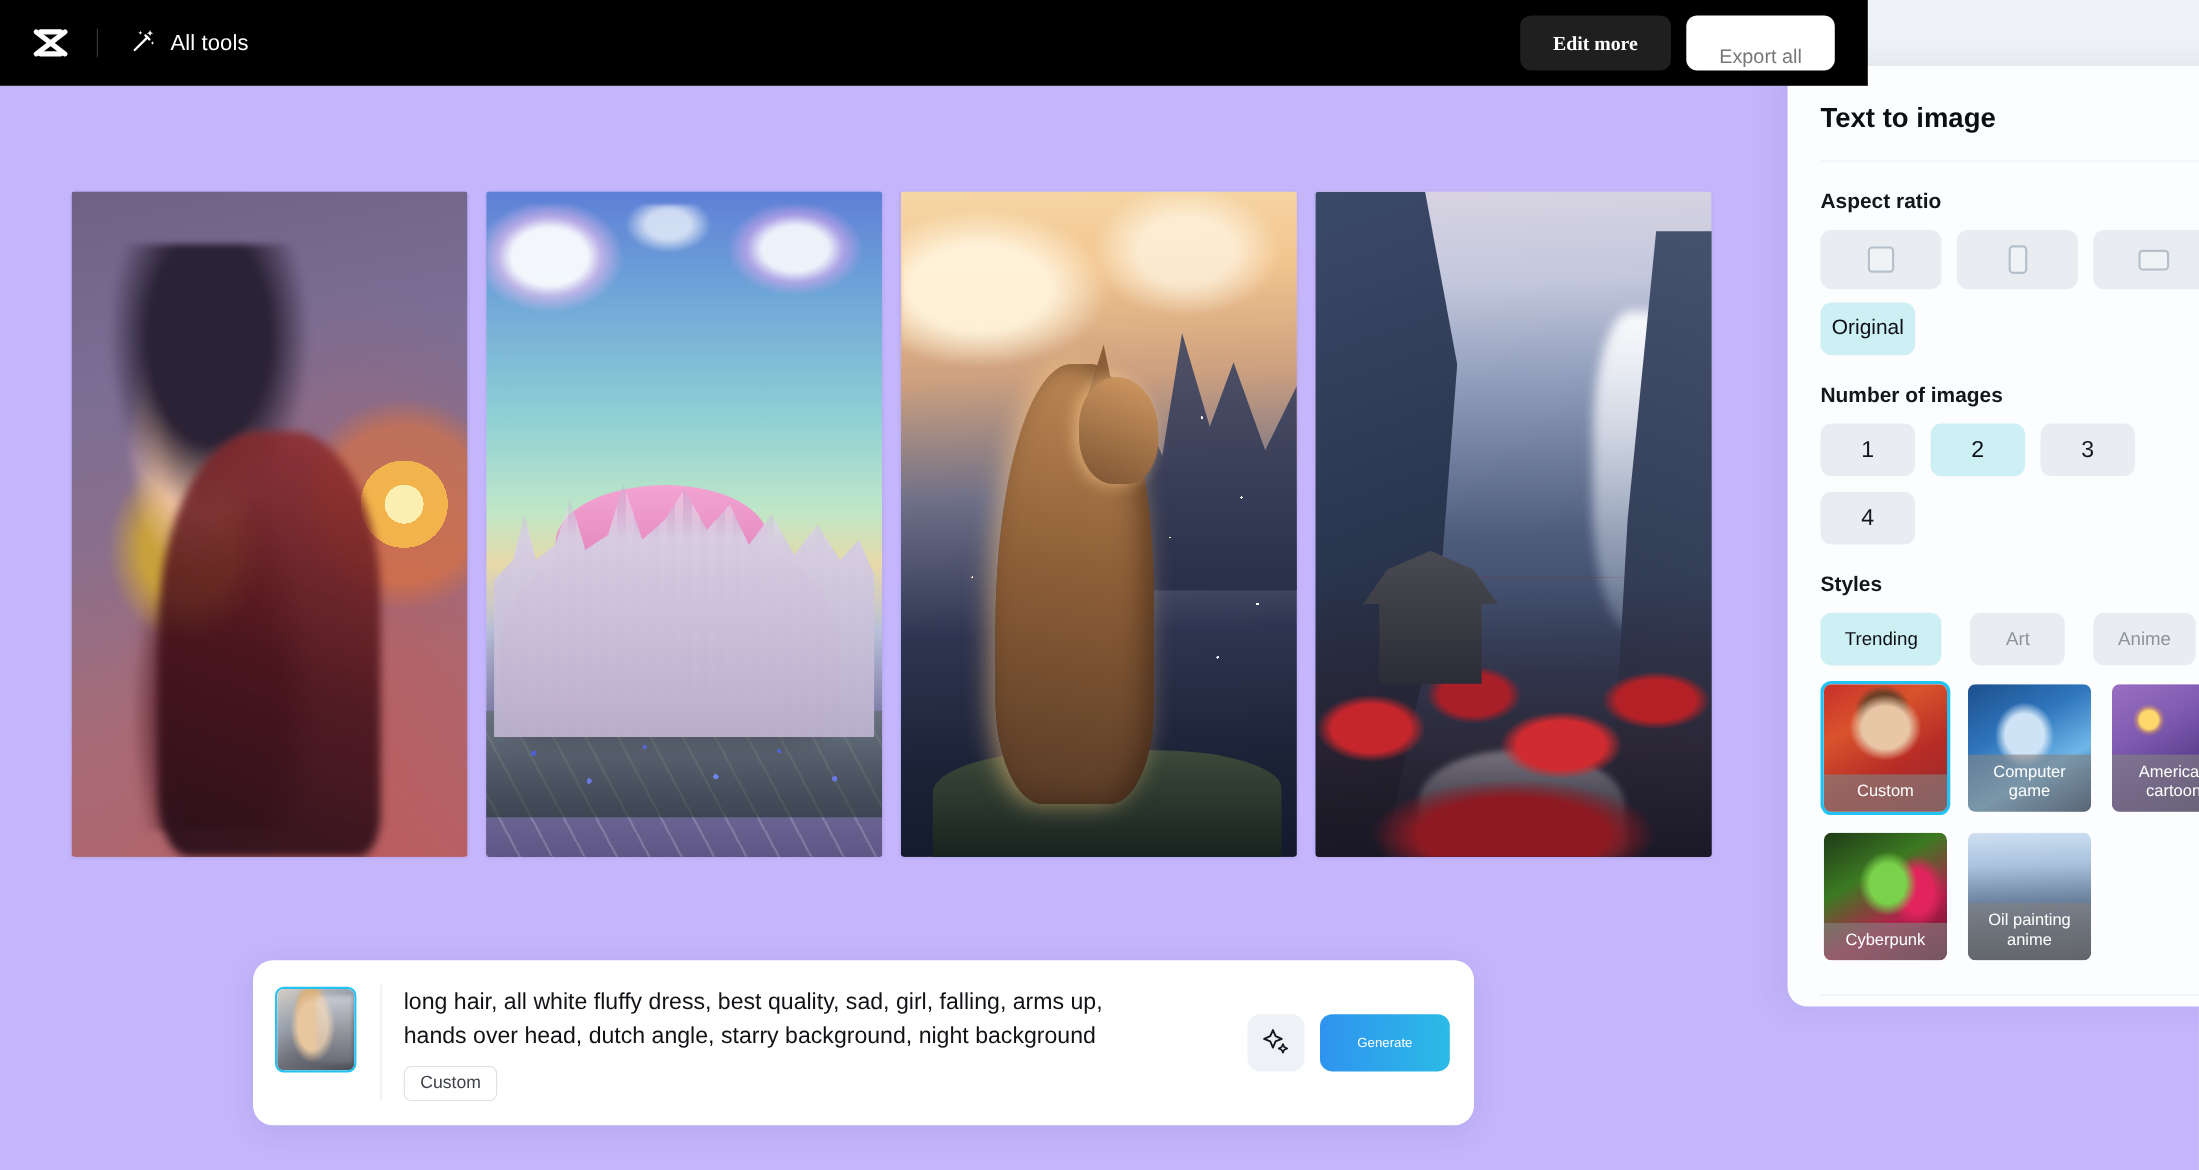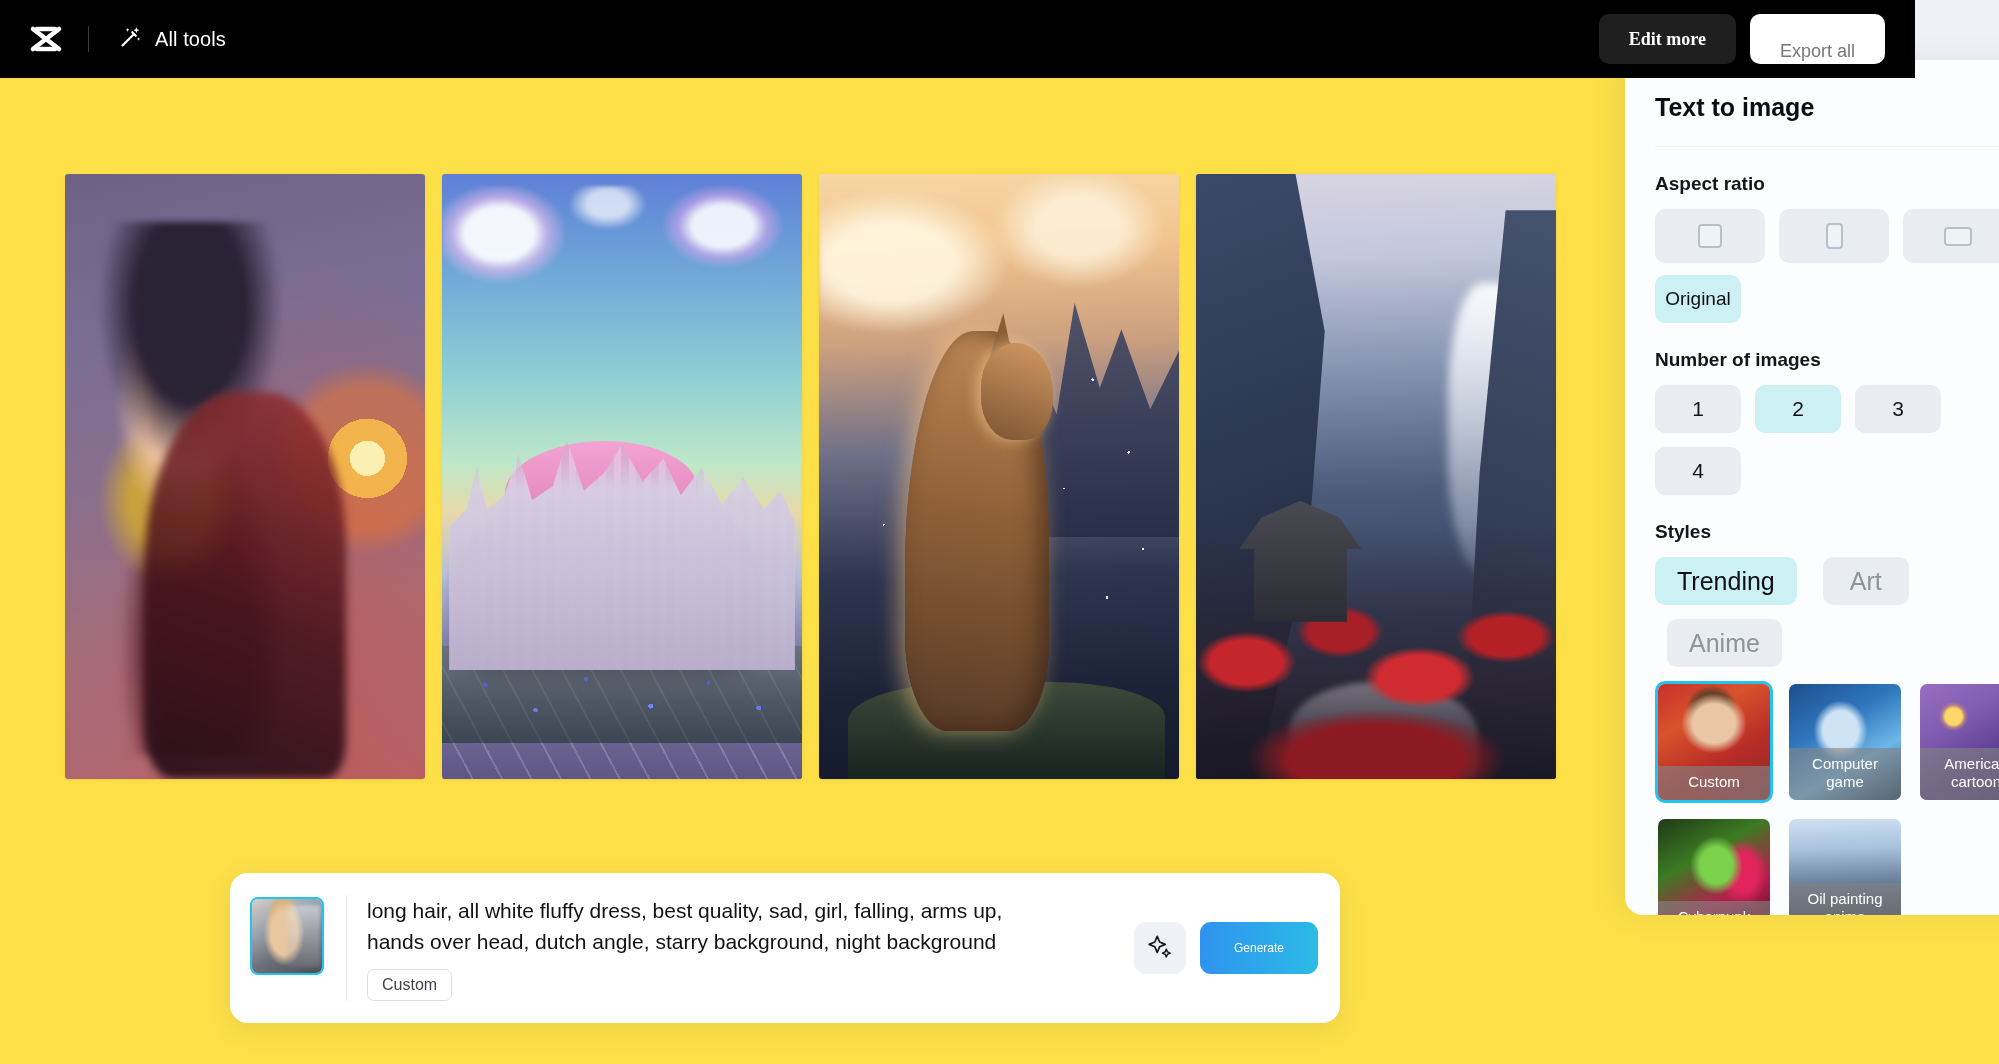--- a/index.html
+++ b/index.html
@@ -7,21 +7,21 @@
     width: 1999px; height: 1064px;
     overflow: hidden;
     background: #eef1f5;
     font-family: "Liberation Sans", sans-serif;
     -webkit-font-smoothing: antialiased;
   }
 
   
   .topbar {
     position: absolute; top: 0; left: 0;
-    width: 1915px; height: 78px;
+    width: 1698px; height: 78px;
     background: #000000;
     display: flex; align-items: center;
     z-index: 40;
   }
   .brand-logo {
     margin-left: 28px; width: 36px; height: 32px;
     display: flex; align-items: center; justify-content: center;
   }
   .topbar-div {
     width: 1px; height: 26px; background: #3a3a3a;
@@ -50,21 +50,21 @@
     font-size: 18px; font-weight: 400;
     padding: 12px 30px; height: 50px; line-height: 50px;
     border: none; border-radius: 10px; cursor: not-allowed;
     font-family: inherit;
   }
 
   
   .canvas {
     position: absolute; top: 78px; left: 0;
     width: 1999px; height: 986px;
-    background: #fde047;
+    background: #c4b5fd;
     overflow: hidden;
   }
 
   .results-grid {
     position: absolute; top: 96px; left: 65px;
     display: flex; gap: 17px;
   }
   .result-card {
     width: 360px; height: 605px;
     border-radius: 3px;
@@ -324,21 +324,21 @@
     display: flex; align-items: center; justify-content: center;
   }
   .ratio-glyph { border: 2px solid #b6c0cb; background: #eff3f6; border-radius: 4px; }
   .g-square { width: 24px; height: 24px; }
   .g-portrait { width: 17px; height: 26px; }
   .g-landscape { width: 28px; height: 19px; }
   .chip-row { display: flex; gap: 14px; flex-wrap: wrap; margin-top: 12px; }
   .chip {
     height: 48px; min-width: 86px; padding: 0 22px;
     border-radius: 10px; background: #e9edf1; border: none;
-    color: #14161b; font-size: 25px; cursor: pointer;
+    color: #14161b; font-size: 17px; cursor: pointer;
     display: flex; align-items: center; justify-content: center;
     font-family: inherit;
   }
   .chip.sel { background: #cdf0f4; color: #0d0f14; }
   .chip.muted { color: #8d939d; margin-left: 12px; }
   .chip.num { min-width: 0; width: 86px; padding: 0; font-size: 21px; }
   .chip.orig { font-size: 19px; padding: 0 5px; }
   .styles-grid {
     display: grid; grid-template-columns: repeat(3, 118px);
     gap: 13px; margin-top: 14px;

